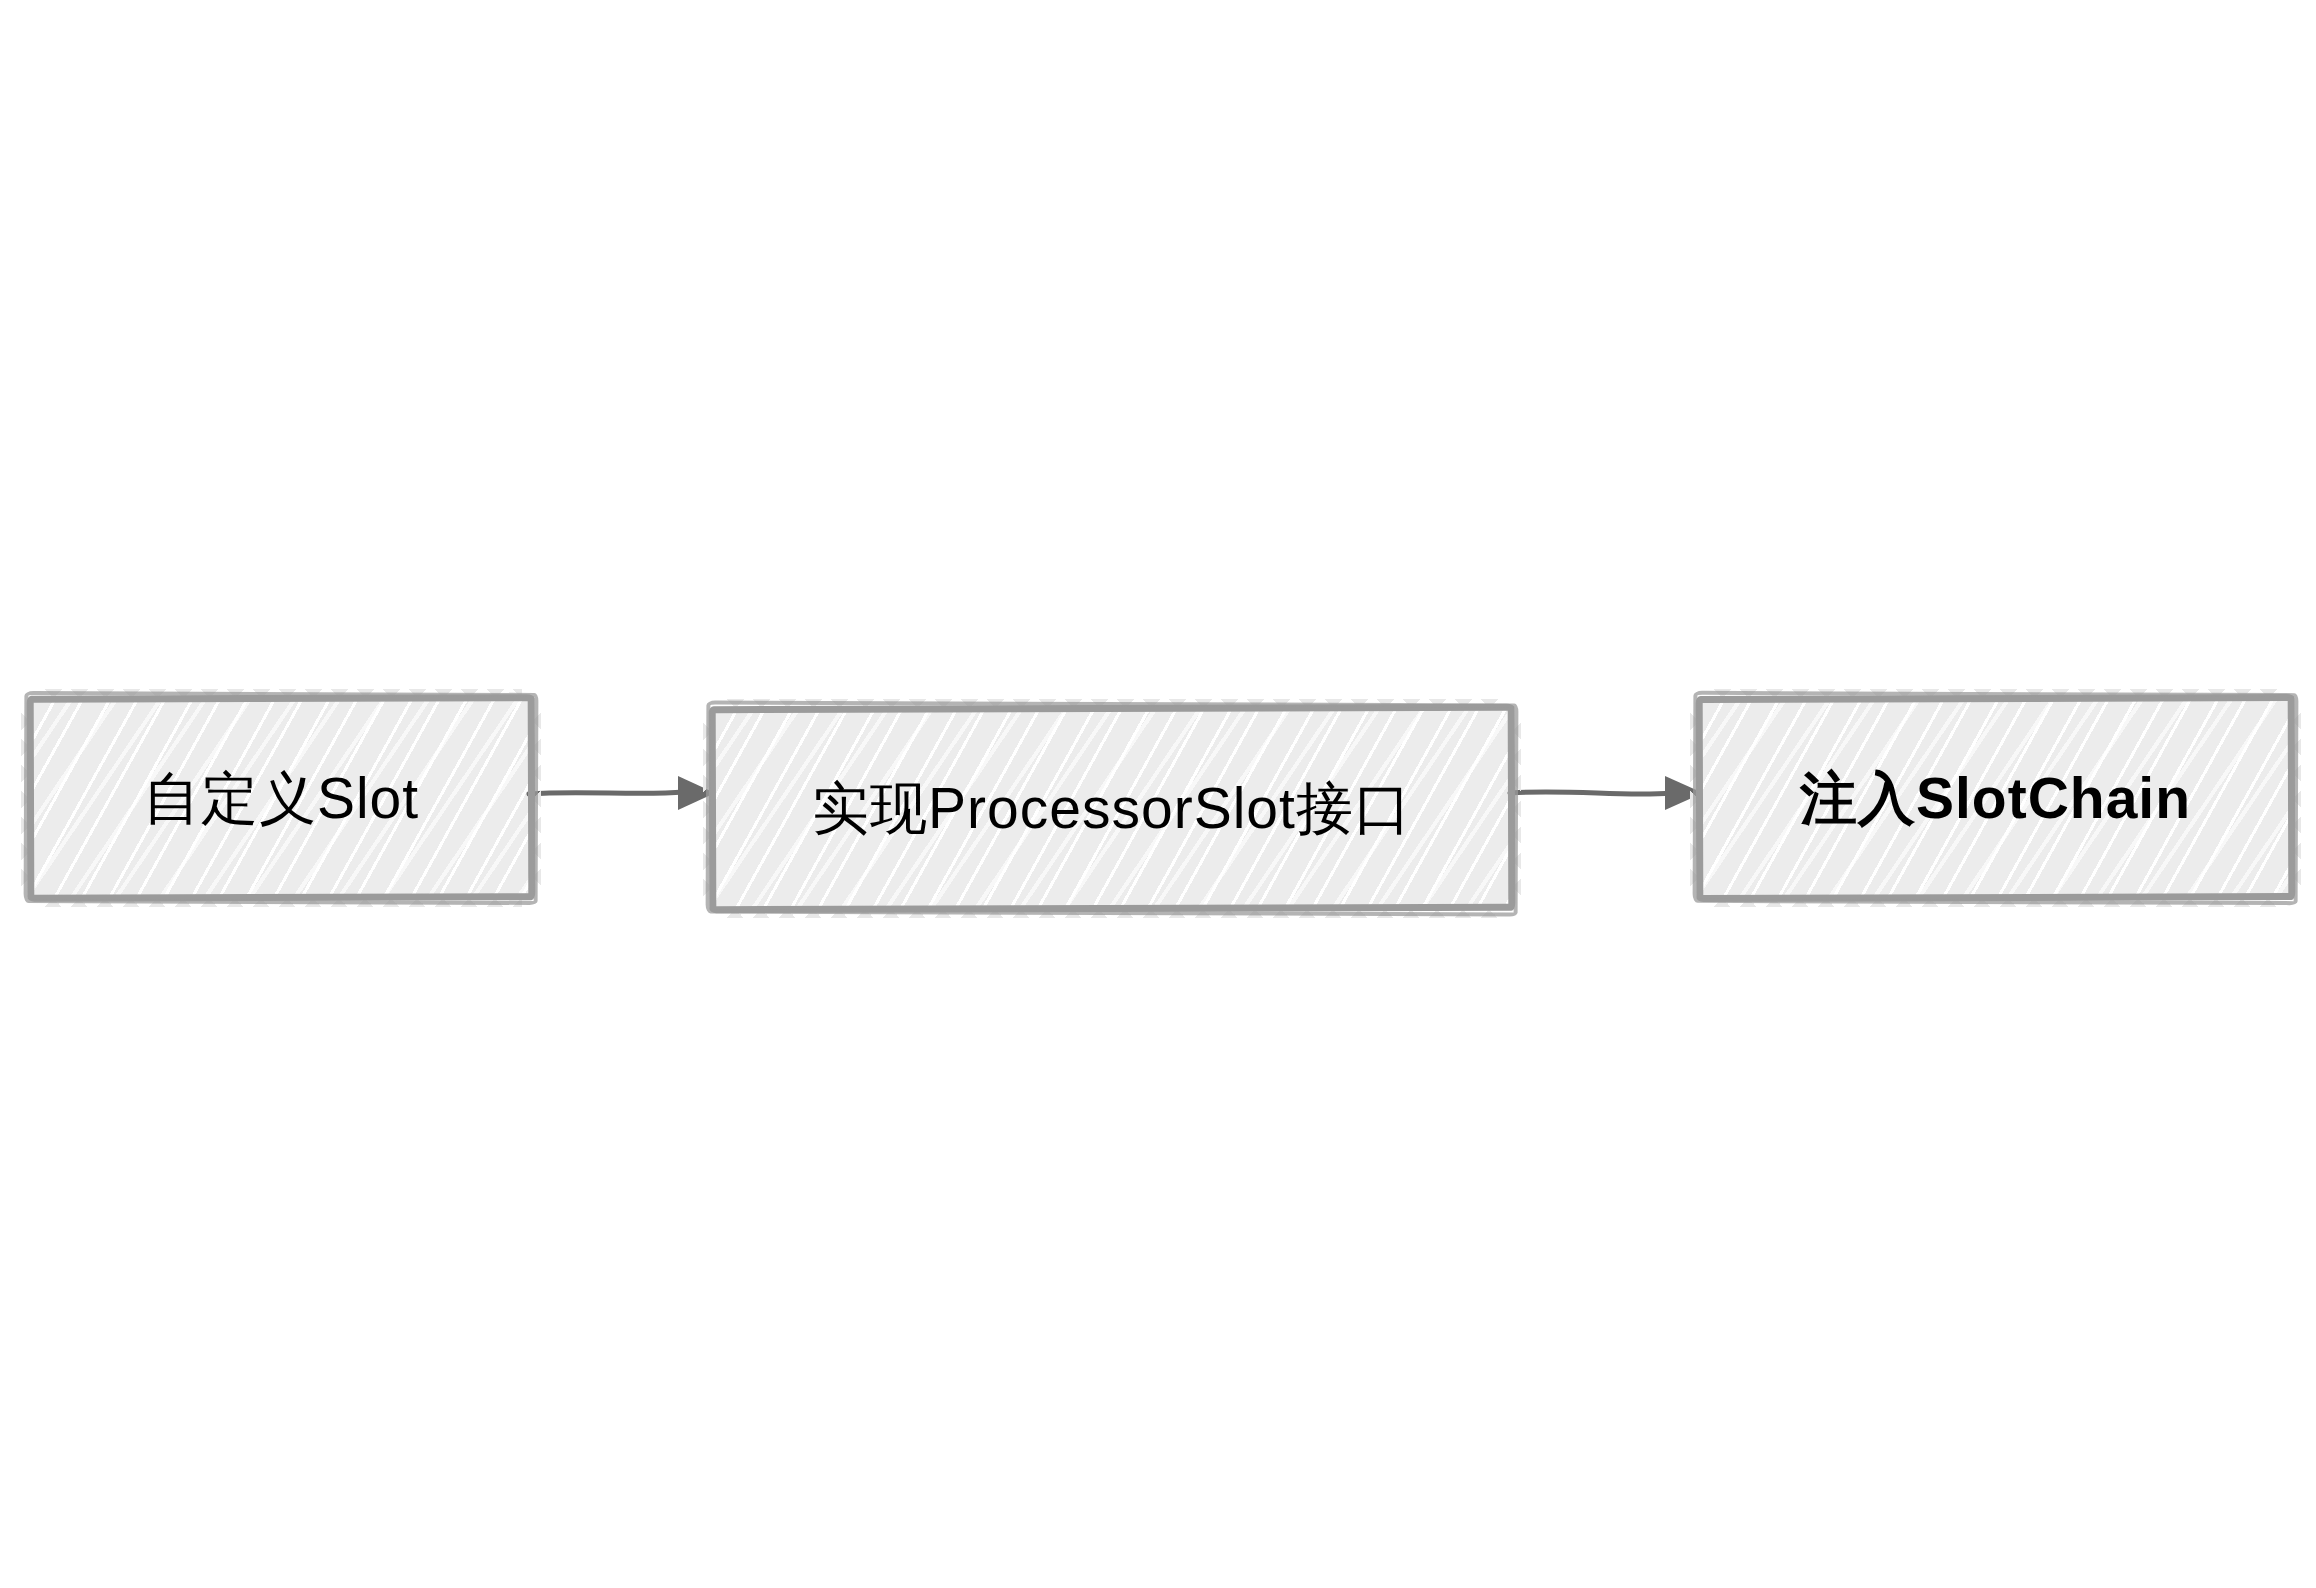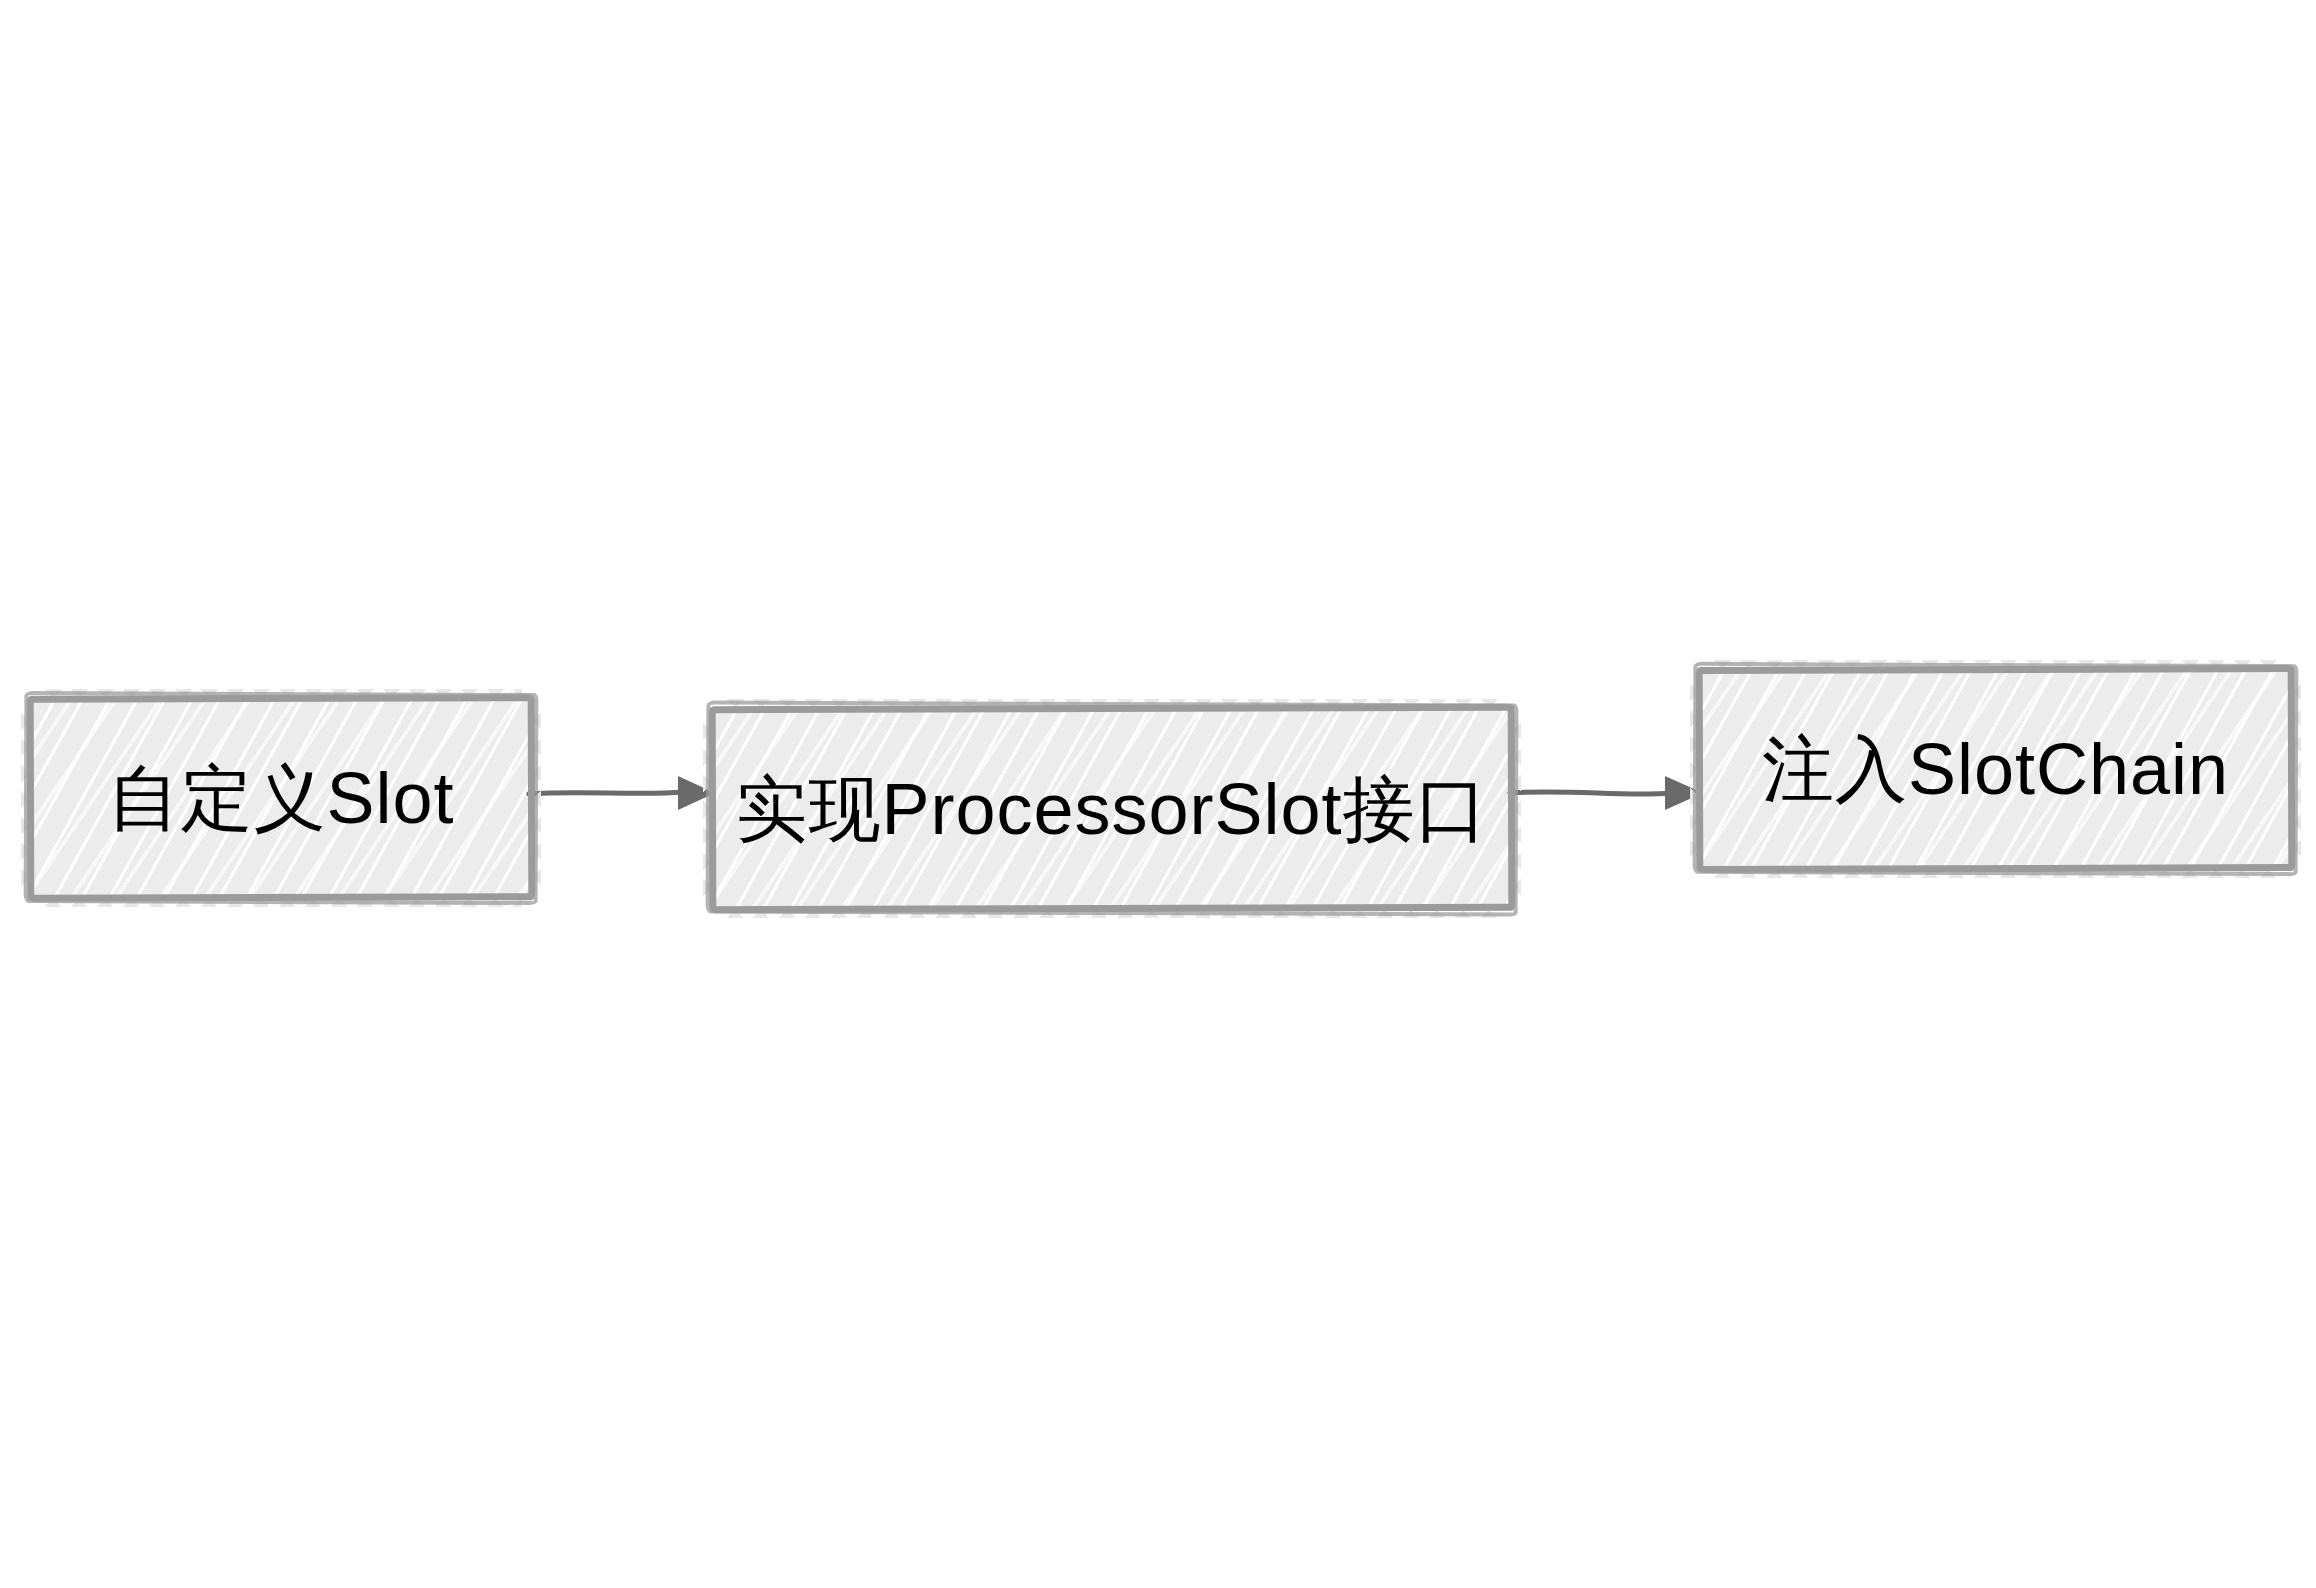--- a/index.html
+++ b/index.html
@@ -49,21 +49,21 @@
     inset: -6px;
     border: 4px solid rgba(155,155,155,0.75);
     border-radius: 9px 4px 8px 5px / 5px 8px 4px 9px;
     transform: rotate(0.22deg);
     z-index: 2;
     pointer-events: none;
   }
   .node .label {
     position: relative;
     z-index: 3;
-    font-size: 72px;
+    font-size: 57px;
     line-height: 1;
     color: #000000;
     letter-spacing: 1px;
     white-space: nowrap;
   }
 
   
   .re {
     position: absolute;
     z-index: 1;
@@ -90,21 +90,21 @@
   .re-l {
     left: -9px; top: 10px; bottom: 10px; width: 9px;
     background: repeating-conic-gradient(from 225deg at 100% 50%,
       #e8e8e8 0 90deg, transparent 90deg 360deg);
     background-size: 9px 26px;
   }
 
   
   .node-1 { left: 30px;   top: 698px; width: 502px; height: 200px; }
   .node-2 { left: 712px;  top: 708px; width: 800px; height: 201px; }
-  .node-3 { left: 1699px; top: 669px; width: 593px; height: 200px; }
+  .node-3 { left: 1699px; top: 698px; width: 593px; height: 200px; font-weight: bold; }
 
   
   .connector {
     position: absolute;
     overflow: visible;
   }
   .connector-1 { left: 526px;  top: 763px; }
   .connector-2 { left: 1506px; top: 763px; }
 </style>
 </head>

